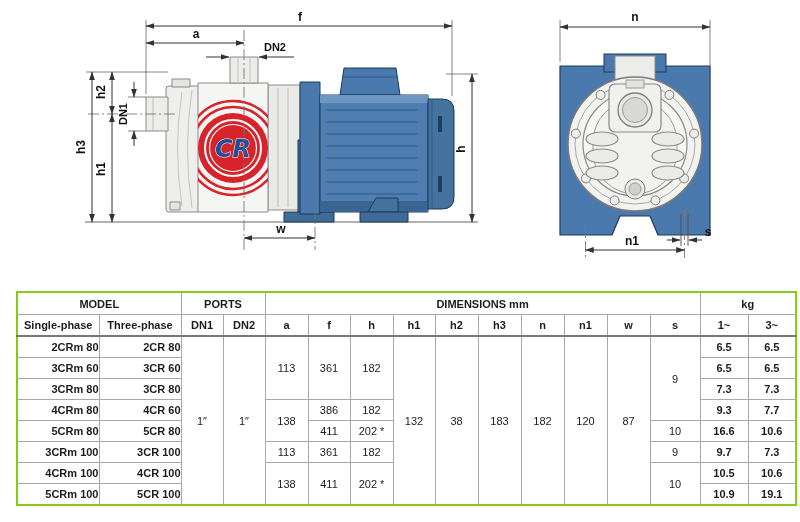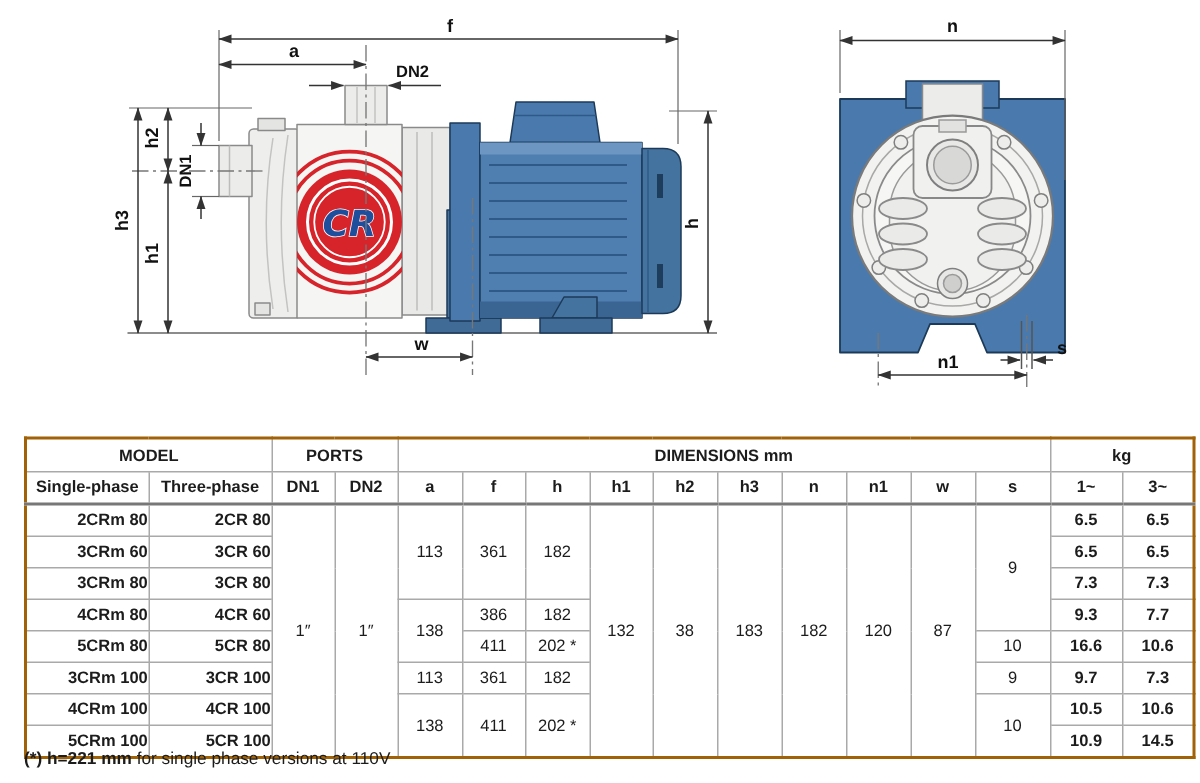--- a/index.html
+++ b/index.html
@@ -13,21 +13,21 @@
   .logo-txt{font-family:"DejaVu Sans",sans-serif;font-weight:bold;font-style:italic;
             font-size:24px;fill:#1f4e9c;stroke:#ffffff;stroke-width:1;paint-order:stroke;}
   
   #spec-table{position:absolute;left:16px;top:291px;width:779px;border-collapse:collapse;
               table-layout:fixed;font-size:11px;color:#1c1c1c;background:#fff;}
   #spec-table th,#spec-table td{border:1px solid #a9a9a9;text-align:center;vertical-align:middle;
               padding:0;height:20px;line-height:12px;overflow:hidden;white-space:nowrap;}
   #spec-table thead th{font-weight:bold;font-size:11px;}
   #spec-table tr.gh th{height:21px;}
   #spec-table tr.ch th{height:20px;border-bottom:2px solid #777;}
-  #spec-table{border:2px solid #a16207;padding-left:28px;}
+  #spec-table{border:2px solid #84cc16;padding-left:28px;}
   #spec-table td.model{text-align:right;padding-left:6px;font-weight:bold;}
   #spec-table td.b{font-weight:bold;}
   #footnote{position:absolute;left:16px;top:500px;font-size:11.5px;color:#1c1c1c;}
   #footnote .fb{font-weight:bold;}
 </style>
 </head>
 <body>
 
 <div id="canvas">
 
@@ -318,22 +318,19 @@
           <td rowspan="2" class="">411</td>
           <td rowspan="2" class="">202 *</td>
           <td rowspan="2" class="">10</td>
           <td class="b">10.5</td>
           <td class="b">10.6</td>
         </tr>
         <tr>
           <td class="model b">5CRm 100</td>
           <td class="model b">5CR 100</td>
           <td class="b">10.9</td>
-          <td class="b">14.5</td>
+          <td class="b">19.1</td>
         </tr>
       </tbody>
   </table>
 
-  <div id="footnote">
-    <span class="fb">(*) h=221 mm</span><span> for single phase versions at 110V</span>
-  </div>
 
 </div>
 
 </body></html>

